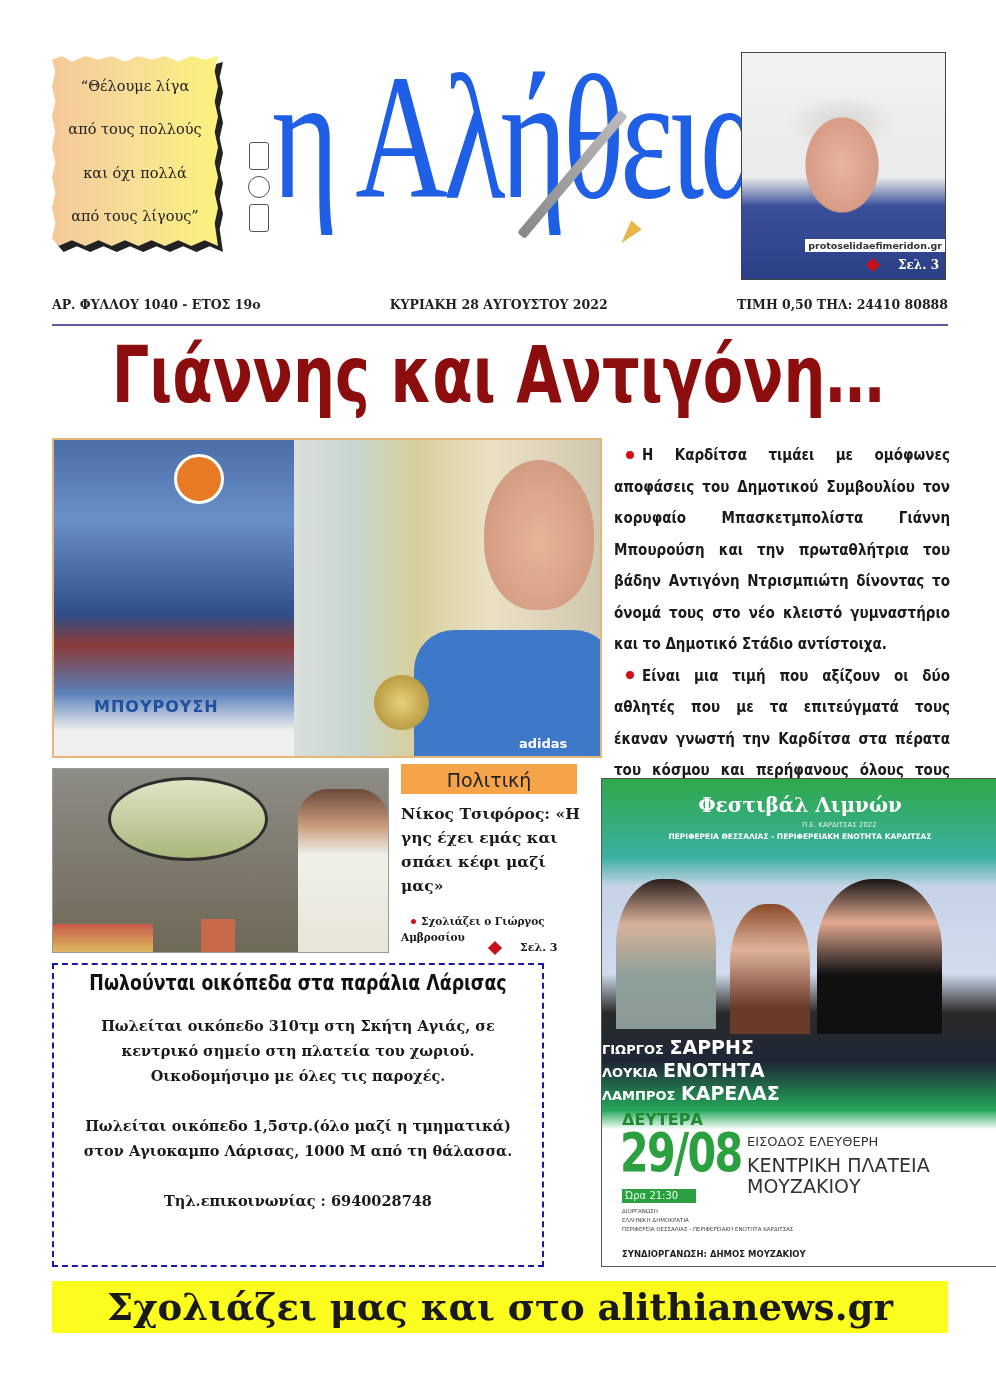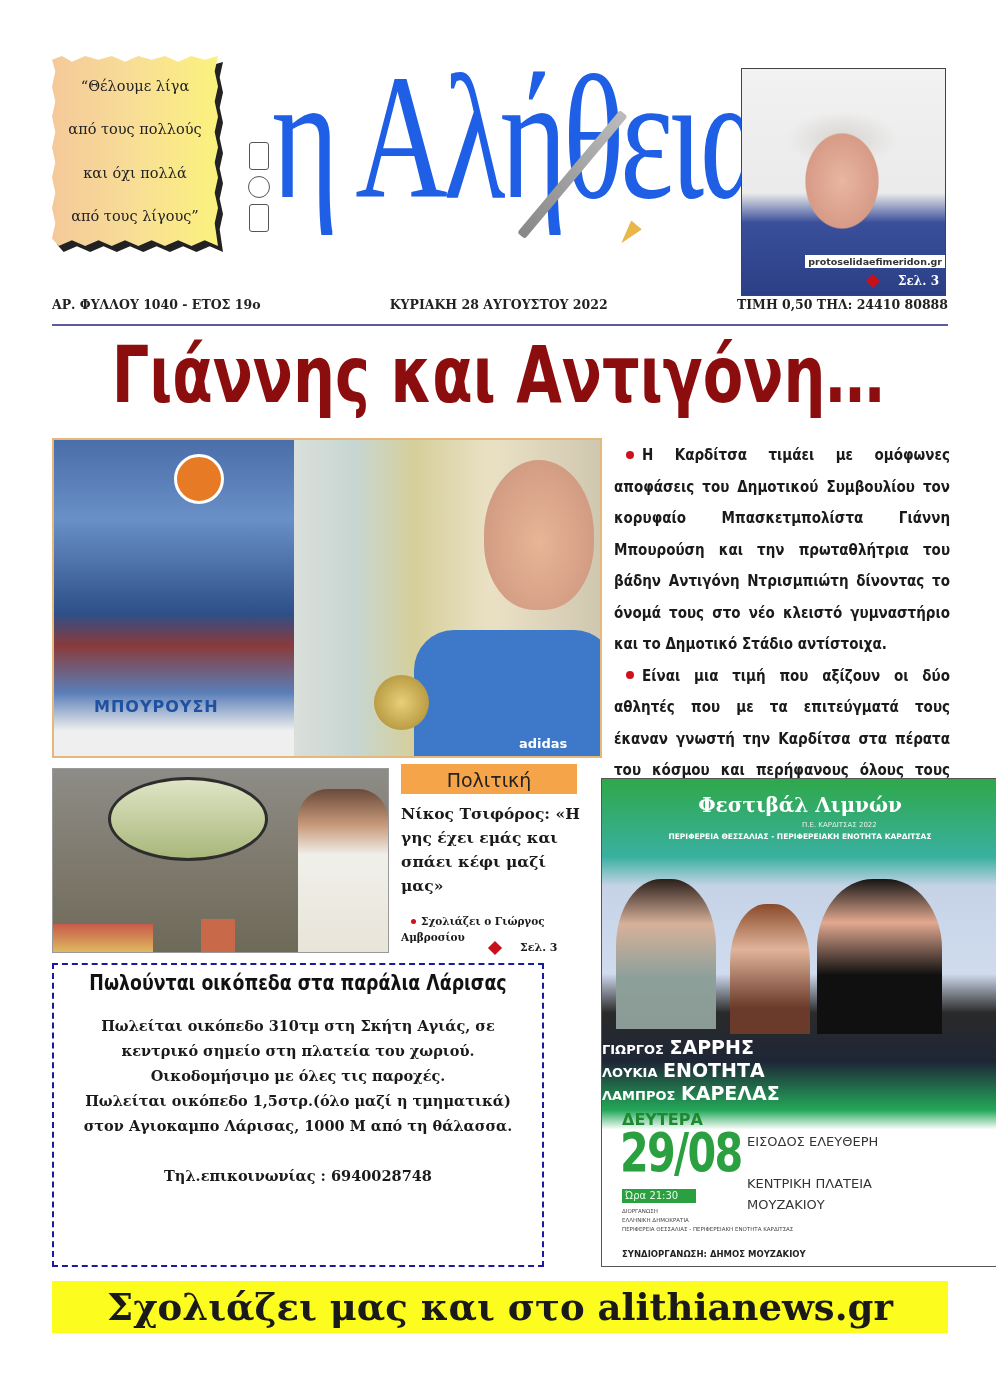--- a/index.html
+++ b/index.html
@@ -37,21 +37,20 @@
     .pen-tip { left: 622px; top: 222px; width: 14px; height: 24px; background: #e9b64a; transform: rotate(40deg); clip-path: polygon(0 0,100% 0,50% 100%); }
 
     
     .portrait {
       left: 741px; top: 52px; width: 205px; height: 228px; border: 1px solid #444;
       background:
         radial-gradient(ellipse 60px 78px at 100px 112px, #e8b6a2 0%, #d79b86 60%, transparent 62%),
         radial-gradient(ellipse 80px 40px at 100px 70px, #d8d4d0 0%, transparent 70%),
         linear-gradient(180deg, #f2f2f2 0%, #eaeaea 55%, #3a4f9a 68%, #2b3f86 100%);
       overflow: hidden;
-      margin-top: 16px;
     }
     .portrait-wm { right: 0; top: 186px; background: #fff; color: #333; font-family: "DejaVu Sans", sans-serif; font-weight: bold; font-size: 9.5px; padding: 1px 3px; }
     .portrait-page { right: 6px; top: 205px; color: #fff; font-family: "DejaVu Serif", serif; font-weight: bold; font-size: 12px; display:flex; align-items:center; gap: 20px; }
     .diamond { width: 10px; height: 10px; background: #c8101a; transform: rotate(45deg); display: inline-block; }
 
     
     .infobar { left: 52px; top: 294px; width: 896px; height: 20px; display: flex; justify-content: space-between; align-items: center;
       font-family: "DejaVu Serif", serif; font-weight: bold; font-size: 12.5px; color: #222; }
     .infobar span { white-space: nowrap; }
     .rule { left: 52px; top: 324px; width: 896px; height: 2px; background: #5c5c9c; }
@@ -92,40 +91,40 @@
     .politics-title { left: 401px; top: 802px; width: 185px; font-family: "DejaVu Serif", serif; font-weight: bold; font-size: 15.5px; line-height: 24px; color: #1a1a1a; }
     .politics-sub { left: 401px; top: 913px; width: 180px; font-family: "DejaVu Serif", serif; font-weight: bold; font-size: 10.5px; line-height: 16px; color: #1a1a1a; }
     .politics-sub .bullet { width: 5px; height: 5px; margin: 0 5px 2px 10px; }
     .politics-ref { left: 490px; top: 941px; font-family: "DejaVu Serif", serif; font-weight: bold; font-size: 11px; display:flex; align-items:center; gap: 20px; }
 
     
     .classified { left: 52px; top: 963px; width: 492px; height: 304px; border: 2px dashed #1a1aa0; text-align: center; }
     .cl-title { margin-top: 6px; font-family: "DejaVu Sans Condensed", "DejaVu Sans", sans-serif; font-weight: bold; font-size: 21px; color: #111; transform: scaleX(0.92); white-space: nowrap; }
     .cl-body { font-family: "DejaVu Serif", serif; font-weight: bold; font-size: 14.5px; line-height: 25px; color: #1a1a1a; padding: 0 18px; }
     .cl-p1 { margin-top: 18px; }
-    .cl-p2 { }
+    .cl-p2 { margin-top: 25px; }
     .cl-phone { margin-top: 25px; }
 
     
     .poster { left: 601px; top: 778px; width: 398px; height: 489px; border: 1px solid #555; overflow: hidden;
       background: linear-gradient(180deg, #2fa84a 0%, #39b0a0 16%, #c6d3e6 22%, #d0dbee 40%, #2a2a2a 48%, #1e2636 58%, #24a85a 68%, #ffffff 72%, #ffffff 100%); }
     .ps-title { left: 0; top: 14px; width: 100%; text-align: center; font-family: "DejaVu Serif", serif; font-weight: bold; font-size: 20px; color: #fff; }
     .ps-year { left: 200px; top: 42px; font-family: "DejaVu Sans", sans-serif; font-size: 7px; color: #e8f3e8; }
     .ps-region { left: 0; top: 53px; width: 100%; text-align: center; font-family: "DejaVu Sans", sans-serif; font-size: 7.5px; color: #fff; font-weight: bold; }
     .ps-person { border-radius: 45% 45% 0 0; }
     .ps-p1 { left: 14px; top: 100px; width: 100px; height: 150px; background: linear-gradient(180deg, #2a1e1a 0%, #d7b19a 30%, #8ea09a 65%, #8a9a94 100%); }
     .ps-p2 { left: 128px; top: 125px; width: 80px; height: 130px; background: linear-gradient(180deg, #8a4a2a 0%, #e0b49a 35%, #6a3a2a 80%); }
     .ps-p3 { left: 215px; top: 100px; width: 125px; height: 155px; background: linear-gradient(180deg, #151515 0%, #e2a890 28%, #101010 62%, #101010 100%); }
     .ps-names { left: 0; top: 258px; width: 100%; text-align: left; font-family: "DejaVu Sans", sans-serif; font-weight: bold; color: #fff; line-height: 21px; }
     .ps-names .small { font-size: 13px; }
     .ps-names .big { font-size: 19px; }
     .ps-day { left: 20px; top: 331px; font-family: "DejaVu Sans", sans-serif; font-weight: bold; font-size: 16px; color: #1e8a30; }
     .ps-date { left: 18px; top: 347px; font-family: "DejaVu Sans Condensed", "DejaVu Sans", sans-serif; font-weight: bold; font-size: 54px; color: #2aa040; letter-spacing: -2px; line-height: 1; transform: scaleX(0.85); transform-origin: left top; }
     .ps-entry { left: 145px; top: 355px; font-family: "DejaVu Sans", sans-serif; font-size: 13px; color: #333; }
-    .ps-place { left: 145px; top: 394px; font-family: "DejaVu Sans", sans-serif; font-size: 13px; color: #333; line-height: 21px; }
+    .ps-place { left: 145px; top: 376px; font-family: "DejaVu Sans", sans-serif; font-size: 19px; color: #333; line-height: 21px; }
     .ps-time { left: 20px; top: 410px; width: 74px; height: 14px; background: #2aa040; color: #e8ffe8; font-family: "DejaVu Sans", sans-serif; font-size: 10px; line-height: 14px; padding-left: 3px; }
     .ps-org { left: 20px; top: 428px; width: 310px; font-family: "DejaVu Sans", sans-serif; font-size: 5.5px; color: #444; line-height: 9px; }
     .ps-coorg { left: 20px; top: 470px; font-family: "DejaVu Sans", sans-serif; font-size: 8.5px; color: #222; font-weight: bold; }
 
     
     .footer-banner { left: 52px; top: 1281px; width: 896px; height: 52px; background: #fcfc1e; text-align: center;
       font-family: "DejaVu Serif", serif; font-weight: bold; font-size: 37px; line-height: 52px; color: #1a1a1a; white-space: nowrap; }
   </style>
 </head>
 <body>

